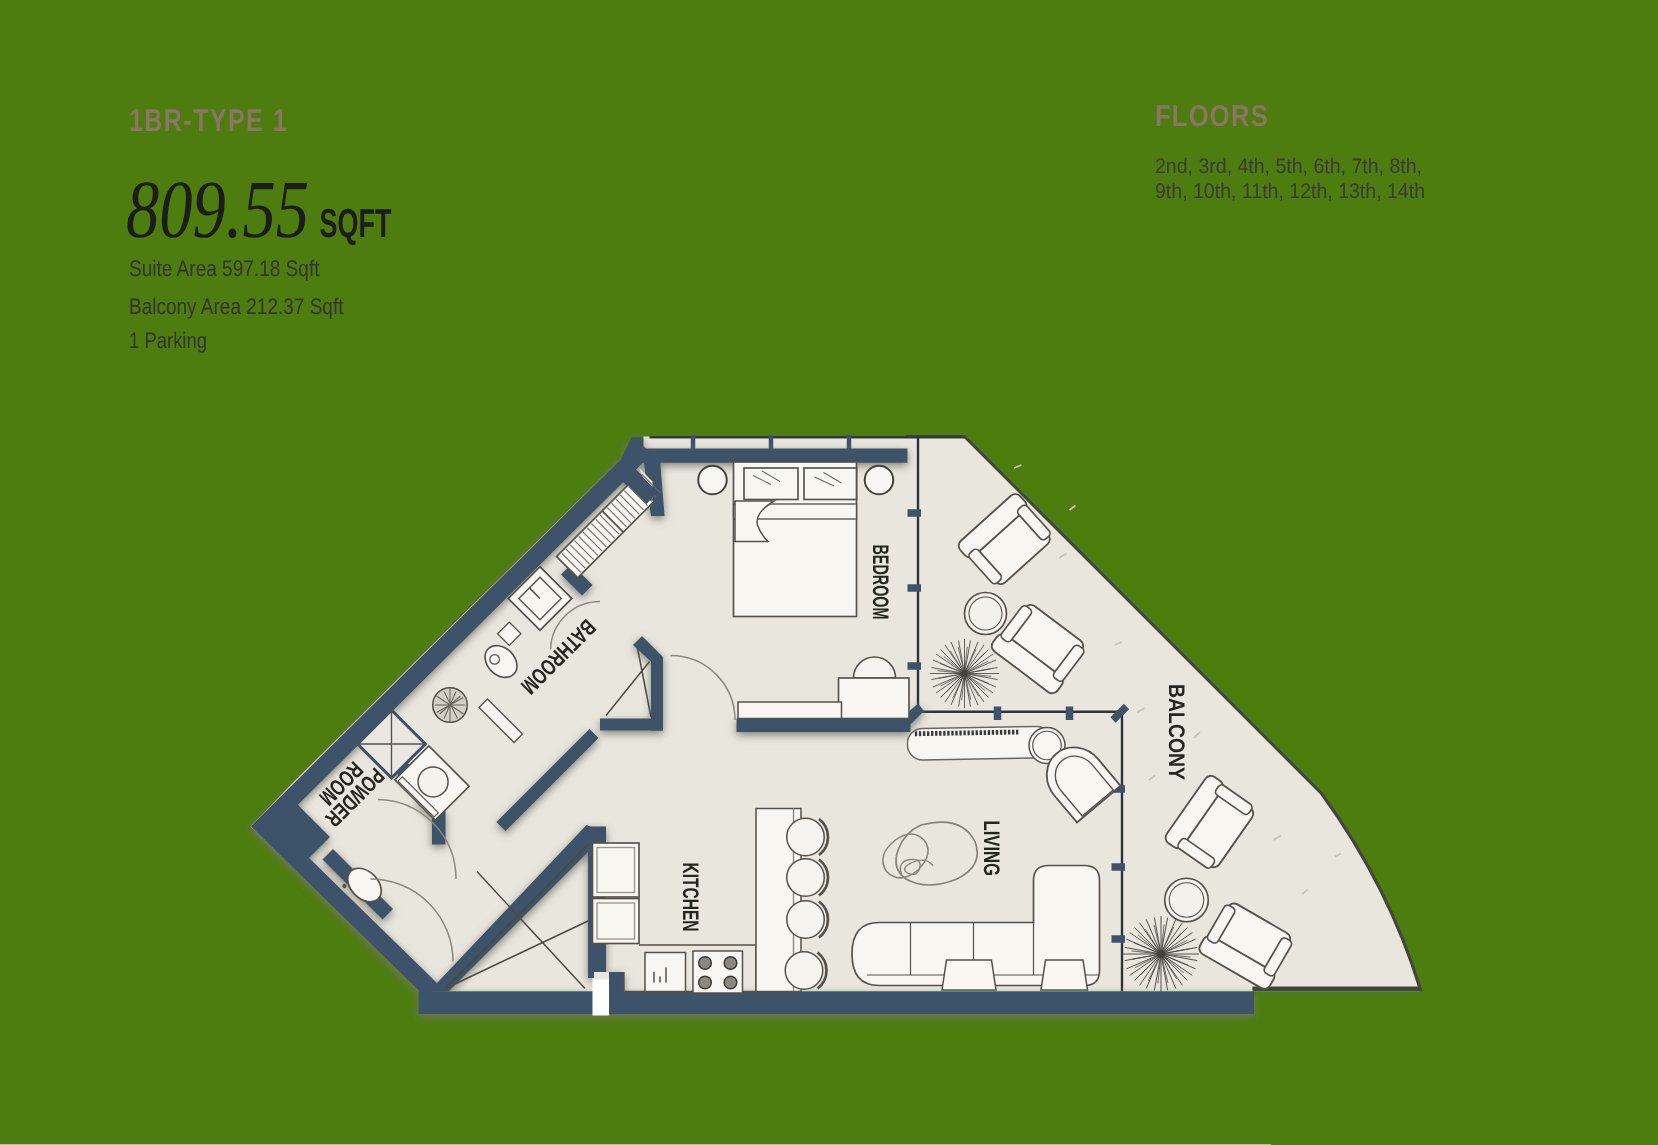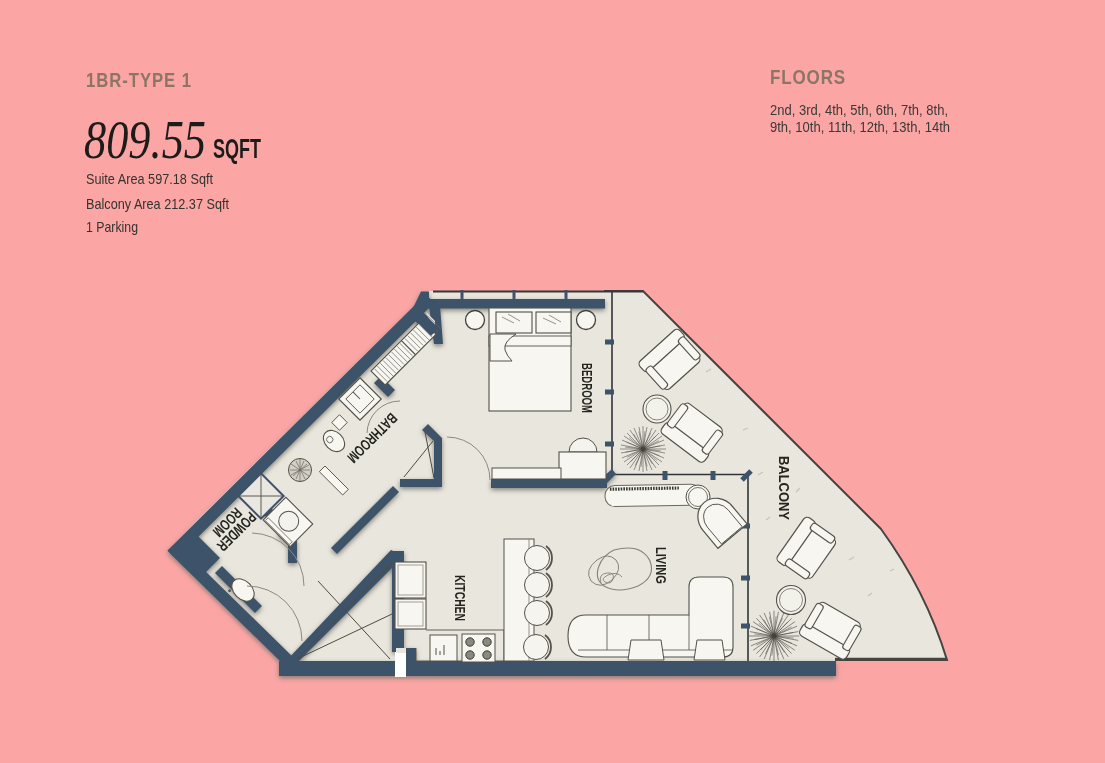--- a/index.html
+++ b/index.html
@@ -1,16 +1,16 @@
 <!DOCTYPE html>
 <html><head>
 <meta charset="utf-8">
 <style>
   html,body{margin:0;padding:0;background:#ffffff;}
-  .page{position:relative;width:1105px;height:763px;background:#fca5a5;overflow:hidden;
+  .page{position:relative;width:1105px;height:763px;background:#4d7c0f;overflow:hidden;
         font-family:"Liberation Sans",sans-serif;}
   svg{position:absolute;left:0;top:0;}
   .lbl{font-weight:bold;fill:#25251f;font-family:"Liberation Sans",sans-serif;}
 </style>
 </head>
 <body>
 <div class="page">
 <svg width="1105" height="763" viewBox="0 0 1105 763">
 <defs>
   <filter id="ws" x="-20%" y="-20%" width="140%" height="140%">

